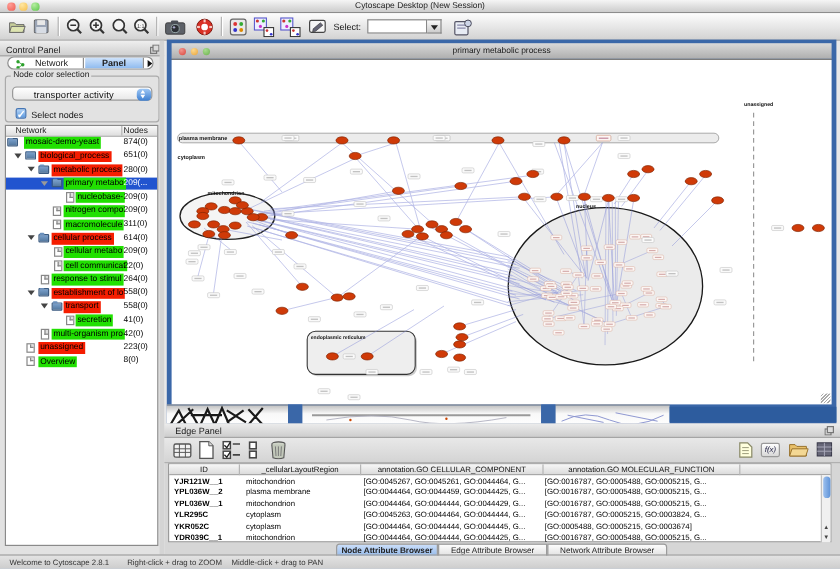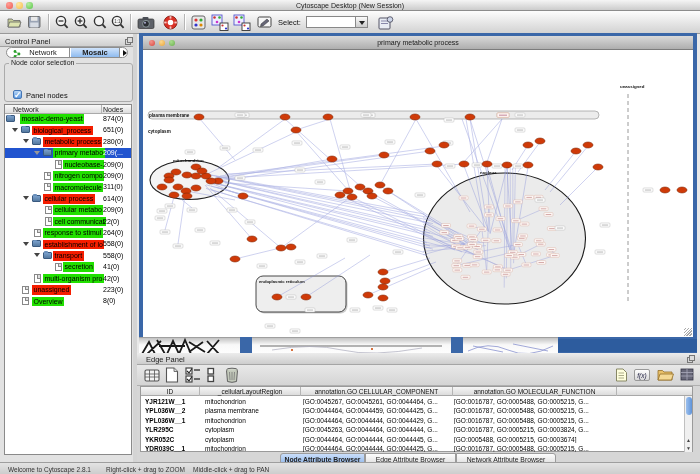--- a/index.html
+++ b/index.html
@@ -238,27 +238,31 @@
         <rect x="2.5" y="0.5" width="5" height="5" fill="#ddd" stroke="#777" stroke-width="1"></rect>
       </svg>
   </div>
   <div id="tabbar" class="abs">
     <div class="tabseg" id="seg-net"><svg style="position:absolute;left:6px;top:1.5px" width="8" height="8">
           <circle cx="2" cy="1.5" r="1.4" fill="#2da12d"></circle>
           <circle cx="6" cy="4" r="1.4" fill="#2da12d"></circle>
           <circle cx="2" cy="6.5" r="1.4" fill="#2da12d"></circle>
           <path d="M2 1.5 L6 4 L2 6.5" stroke="#2da12d" stroke-width="0.7" fill="none"></path>
         </svg><span style="margin-left:10px">Network</span></div>
-    <div class="tabseg" id="seg-mos">Mosaic</div>
+    <div class="tabseg" id="seg-mos">Panel</div>
     <div class="tabseg" id="seg-arr"><span style="display:inline-block;margin-top:2.2px;width:0;height:0;border-top:3.2px solid transparent;border-bottom:3.2px solid transparent;border-left:4.5px solid #111"></span></div>
   </div>
   <div id="groupbox" class="abs"></div>
   <div id="grouplab" class="abs">Node color selection</div>
+  <div id="combo" class="abs">
+      <div class="cl">transporter activity</div>
+      <div class="btn"></div>
+    </div>
   <div id="cbx" class="abs">✓</div>
-  <div id="cbxlab" class="abs">Panel nodes</div>
+  <div id="cbxlab" class="abs">Select nodes</div>
   <div id="tree" class="abs">
     <div id="treehead">
         <span class="c1">Network</span>
         <span class="c2">Nodes</span>
         <span class="dv"></span>
       </div>
     <div class="trow" style="top:9.0px">
         <span class="fold" style="left:1px"></span>
         <span class="lab gr" style="left:15px">mosaic-demo-yeast</span>
         <span class="cnt">874(0)</span>

